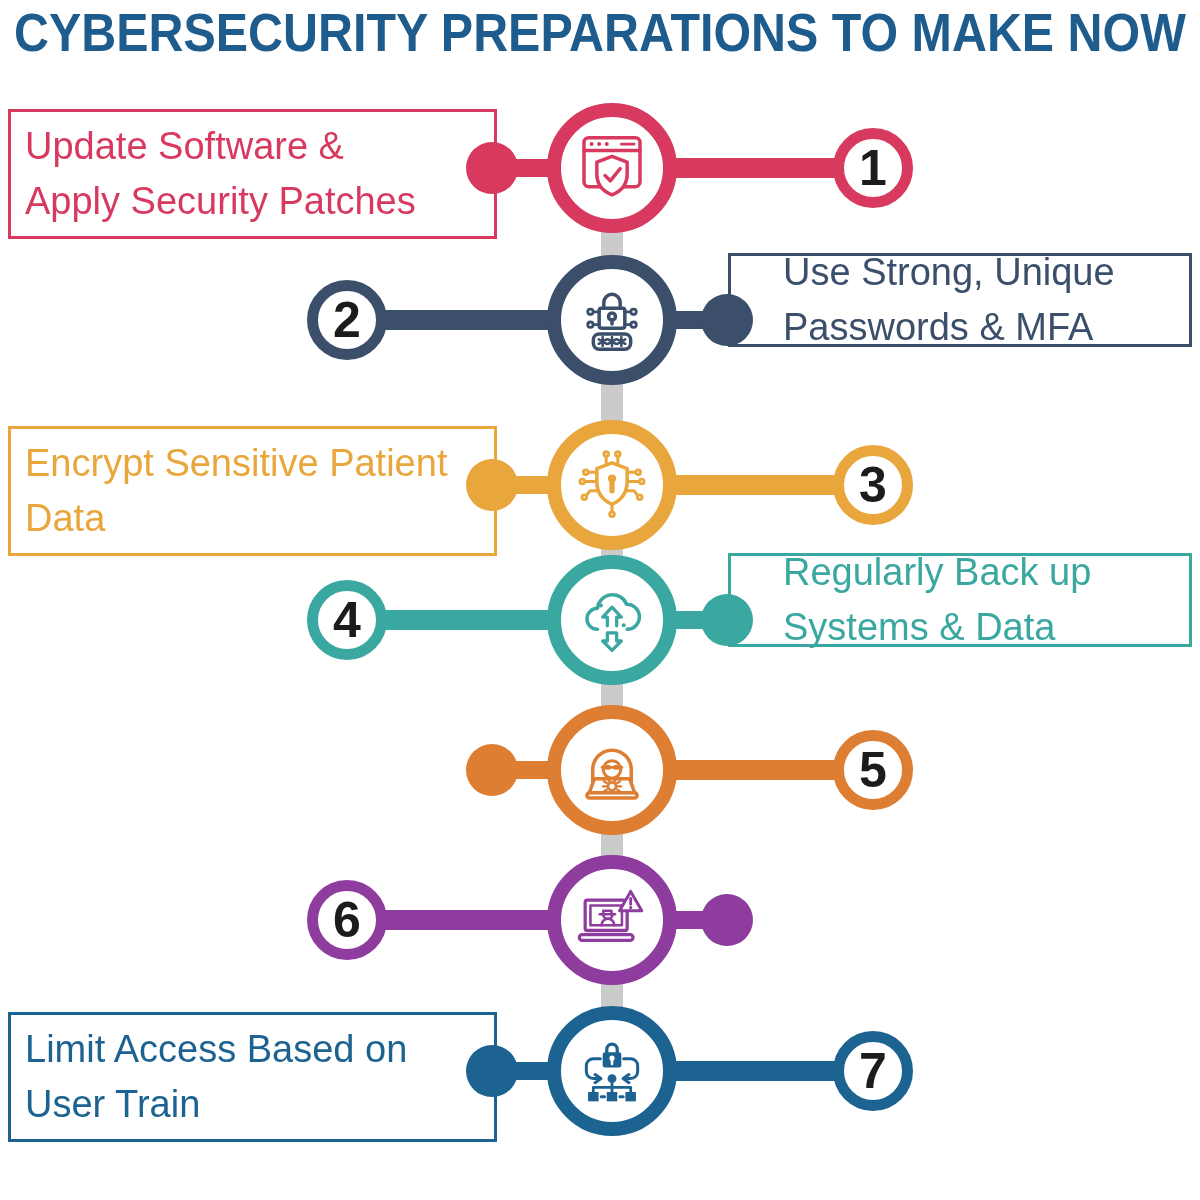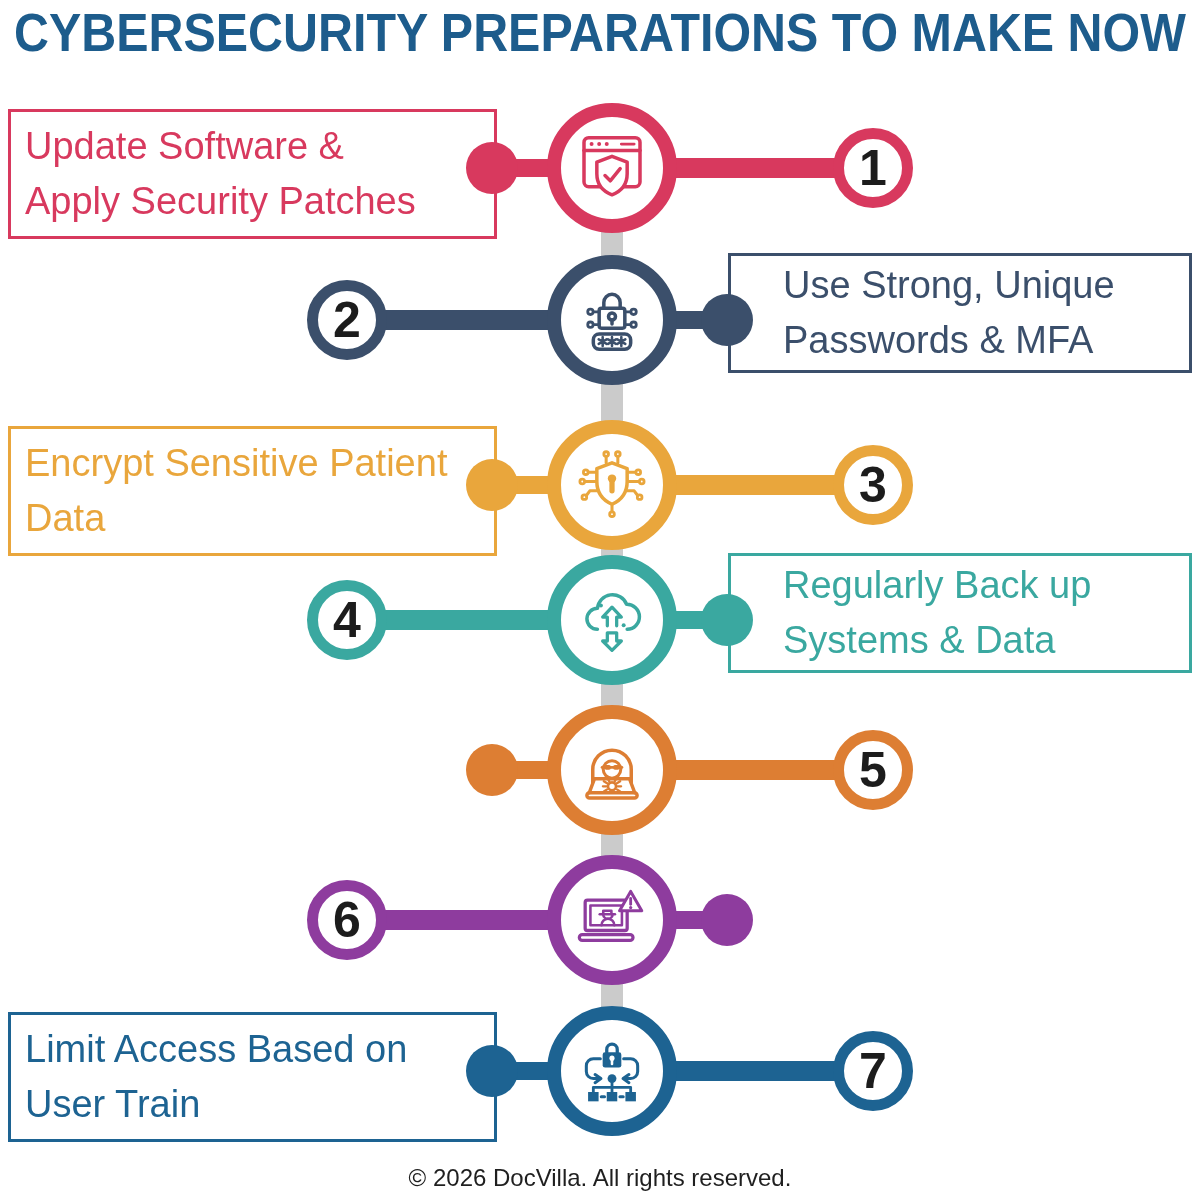--- a/index.html
+++ b/index.html
@@ -43,21 +43,21 @@
     display:flex;align-items:center;
   }
   .label{font-size:38px;line-height:1.45;color:var(--c);white-space:pre-line;}
 
   .side-left .textbox{left:8px;top:16px;width:489px;height:130px;padding-left:14px;}
   .side-left .dot{left:466px;}
   .side-left .stem{left:483px;width:72px;}
   .side-left .long{left:612px;width:261px;}
   .side-left .num-circle{left:833px;}
 
-  .side-right .textbox{left:728px;top:8px;width:464px;height:120px;padding-left:52px;}
+  .side-right .textbox{left:728px;top:8px;width:464px;height:94px;padding-left:52px;}
   .side-right .dot{left:701px;}
   .side-right .stem{left:663px;width:72px;}
   .side-right .long{left:347px;width:265px;}
   .side-right .num-circle{left:307px;}
 </style>
 </head>
 <body>
 
 <div class="canvas">
   <div class="title" style="color: rgb(29, 92, 140); transform: scaleX(0.913484);">CYBERSECURITY PREPARATIONS TO MAKE NOW</div>
@@ -266,14 +266,13 @@
             <rect x="47.5" y="54" width="9" height="8" fill="currentColor" stroke="none"></rect>
             <path d="M26.8 58 h2.8 M42.8 58 h2.8" stroke-width="2.6"></path>
           </svg>
         </div>
     </div>
     <div class="num-circle">
       <span class="num" style="color: rgb(28, 28, 28);">7</span>
     </div>
   </div>
 
-  <div class="footer">© 2026 DocVilla. All rights reserved.</div>
 </div>
 
 </body></html>

